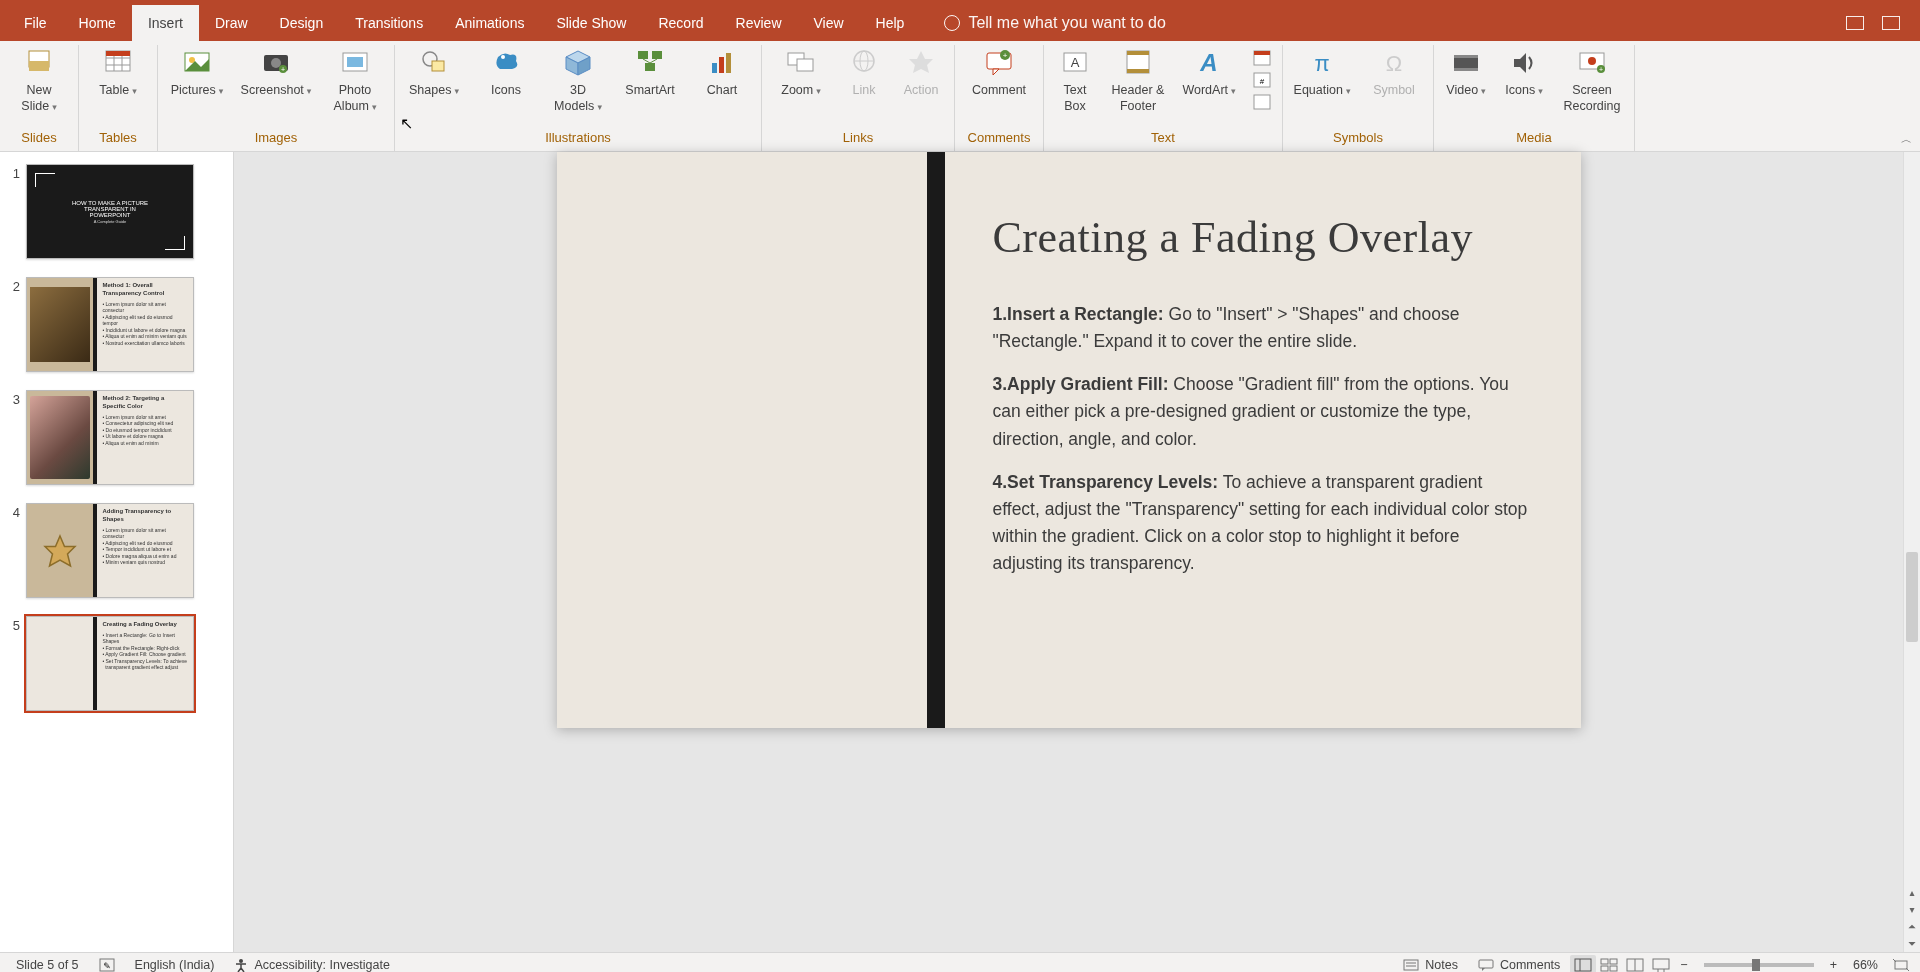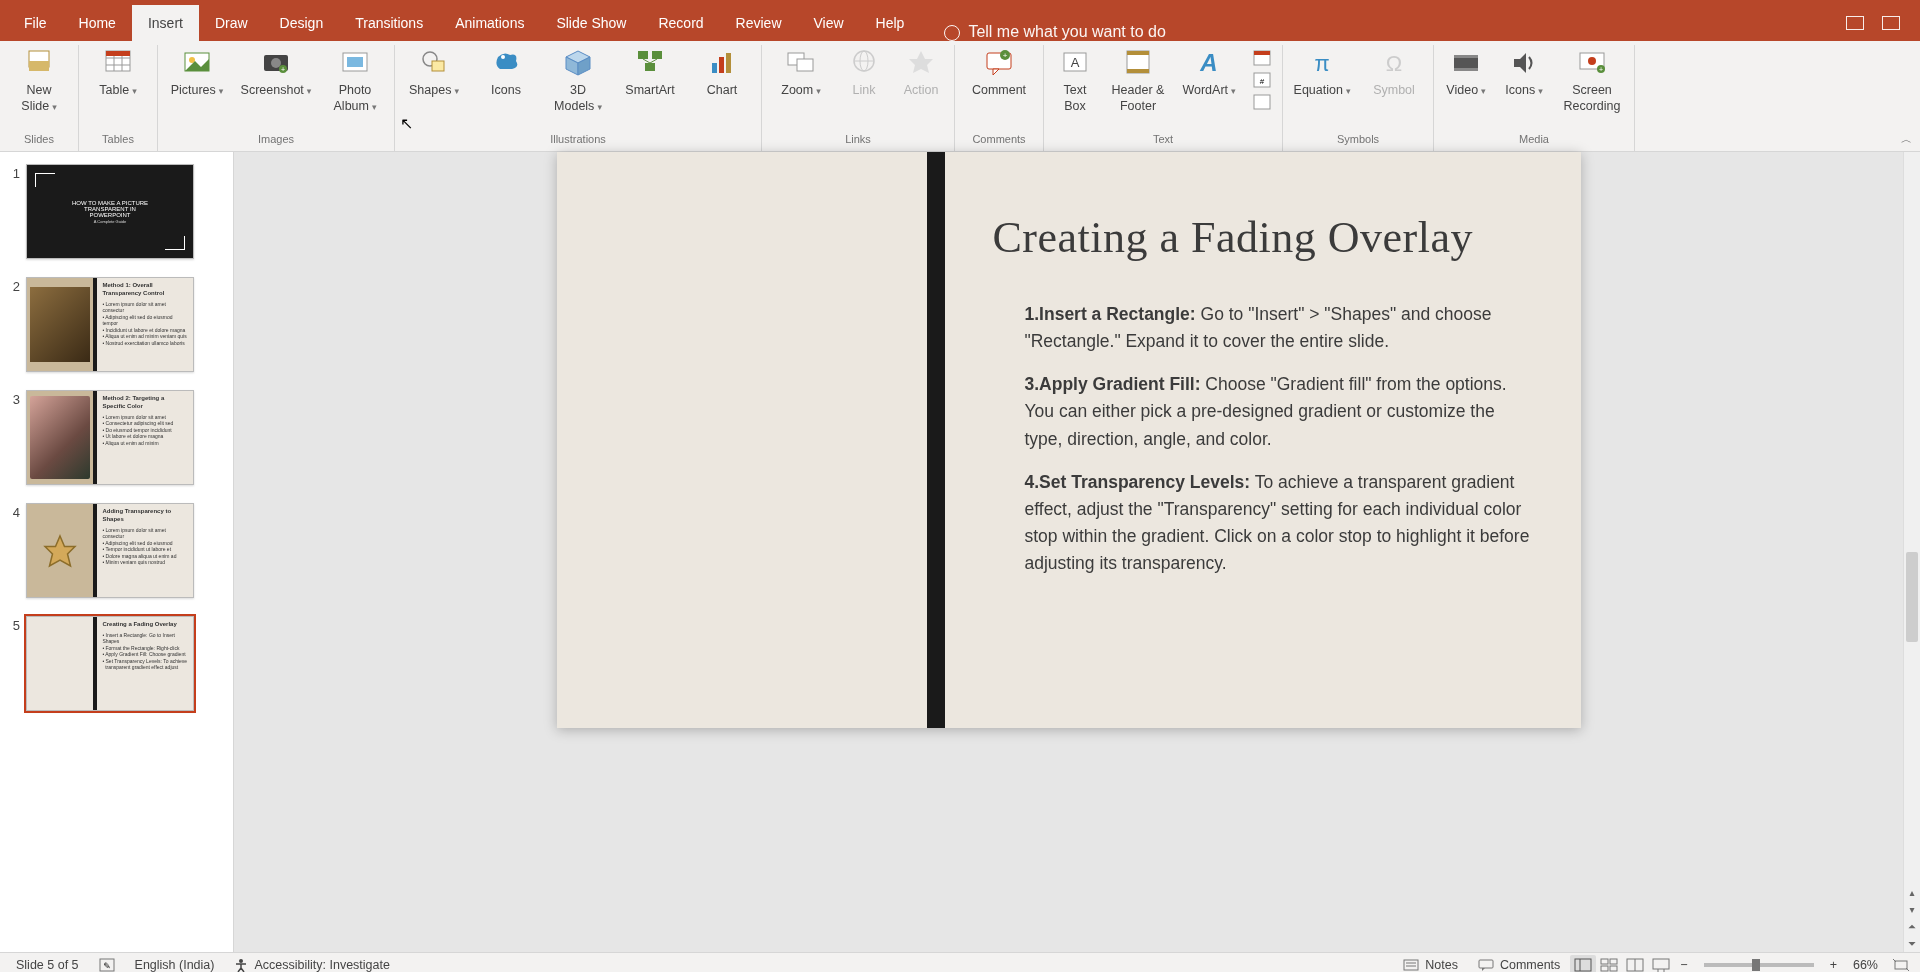--- a/index.html
+++ b/index.html
@@ -5,34 +5,34 @@
 * { margin: 0; padding: 0; box-sizing: border-box; font-family: "Segoe UI", Tahoma, sans-serif; }
 html, body { width: 1920px; height: 972px; overflow: hidden; background: #fff; }
 
 
 .titlebar { height: 5px; background: #b7472a; }
 
 
 .tabs { height: 36px; background: #b7472a; display: flex; align-items: stretch; padding-left: 8px; color: #fff; }
 .tab { padding: 0 16px; display: flex; align-items: center; font-size: 14px; cursor: pointer; }
 .tab.active { background: #f3f2f1; color: #444; }
-.tellme-wrap { display: flex; align-items: flex-end; margin-left: 24px; gap: 8px; opacity: .95; }
+.tellme-wrap { display: flex; align-items: center; margin-left: 24px; gap: 8px; opacity: .95; }
 .tellme-icon { width: 16px; height: 16px; border: 1.5px solid #fff; border-radius: 50%; }
 .tb-right { margin-left: auto; display: flex; align-items: center; gap: 18px; padding-right: 20px; }
 .tb-icon { width: 18px; height: 14px; border: 1.5px solid #fff; opacity: .9; }
 
 
 .ribbon { height: 111px; background: #f3f2f1; border-bottom: 1px solid #d6d6d6; display: flex; padding-top: 4px; position: relative; }
 .rgroup { display: flex; flex-direction: column; align-items: center; border-right: 1px solid #d6d6d6; padding: 0 10px 2px; }
 .rbtns { display: flex; gap: 14px; flex: 1; align-items: flex-start; padding-top: 2px; }
 .rbtn { display: flex; flex-direction: column; align-items: center; width: 58px; font-size: 12.5px; color: #444; line-height: 1.25; text-align: center; cursor: pointer; }
 .rbtn.disabled { color: #b0b0b0; }
 .rbtn svg { width: 32px; height: 32px; margin-bottom: 4px; }
 .rbtn .caret { font-size: 9px; margin-left: 3px; color: #777; }
-.rlabel { font-size: 11px; color: #737373; padding: 2px 0 4px; text-align: center; }
+.rlabel { font-size: 13px; color: #a16207; padding: 2px 0 4px; text-align: center; }
 .ribbon-collapse { position: absolute; right: 8px; bottom: 4px; font-size: 11px; color: #666; cursor: pointer; }
 
 
 .work { display: flex; height: 800px; background: #e6e6e6; }
 .slidepanel { width: 234px; background: #fff; border-right: 1px solid #d6d6d6; overflow-y: auto; padding: 12px 10px 12px 6px; }
 .thumbrow { display: flex; gap: 6px; margin-bottom: 18px; }
 .snum { width: 14px; font-size: 13px; color: #444; text-align: right; padding-top: 2px; }
 .thumb { width: 168px; height: 95px; border: 1px solid #bbb; background: #ece7df; position: relative; cursor: pointer; box-shadow: 0 1px 2px rgba(0,0,0,.15); }
 .thumb.sel { outline: 2px solid #c43e1c; outline-offset: 0; }
 .t1 { background: #1a1a1a; color: #fff; display: flex; align-items: center; justify-content: center; text-align: center; font-size: 6px; padding: 8px; }
@@ -48,21 +48,21 @@
 .t3img { width: 90%; height: 90%; background: linear-gradient(135deg,#d4a399,#6b4a42 60%,#2d3a2d); border-radius: 2px; }
 .t4star { width: 36px; height: 36px; }
 .t5 .tsplit .l { background: #ece7df; }
 
 .canvaswrap { flex: 1; display: flex; align-items: flex-start; justify-content: center; padding-top: 0; position: relative; }
 .slide { margin-top: 0; width: 1024px; height: 576px; background: #ece7df; box-shadow: 0 2px 12px rgba(0,0,0,.25); display: flex; position: relative; top: 0; }
 .slide .leftcol { width: 370px; position: relative; }
 .slide .vbar { width: 18px; background: #1a1a1a; }
 .slide .rightcol { flex: 1; padding: 60px 50px 40px 48px; color: #3b3b3b; }
 .slide h1 { font-family: Georgia, 'Times New Roman', serif; font-weight: 400; font-size: 44px; margin-bottom: 38px; letter-spacing: .5px; }
-.slide .item { font-size: 17.5px; line-height: 1.55; margin-bottom: 16px; margin-left: 32px; }
+.slide .item { font-size: 17.5px; line-height: 1.55; margin-bottom: 16px; }
 .slide .item b { font-weight: 700; }
 
 .vscroll { width: 17px; background: #f0f0f0; border-left: 1px solid #ddd; display: flex; flex-direction: column; }
 .vscroll .track { flex: 1; position: relative; }
 .vscroll .sthumb { position: absolute; left: 2px; right: 2px; top: 400px; height: 90px; background: #cdcdcd; border-radius: 2px; }
 .vscroll .arrow { height: 17px; display: flex; align-items: center; justify-content: center; font-size: 10px; color: #666; cursor: pointer; }
 
 
 .status { height: 25px; background: #f3f2f1; border-top: 1px solid #d6d6d6; display: flex; align-items: center; font-size: 12.5px; color: #444; padding: 0 6px; }
 .status .pad { padding: 0 10px; display: flex; align-items: center; gap: 6px; }

